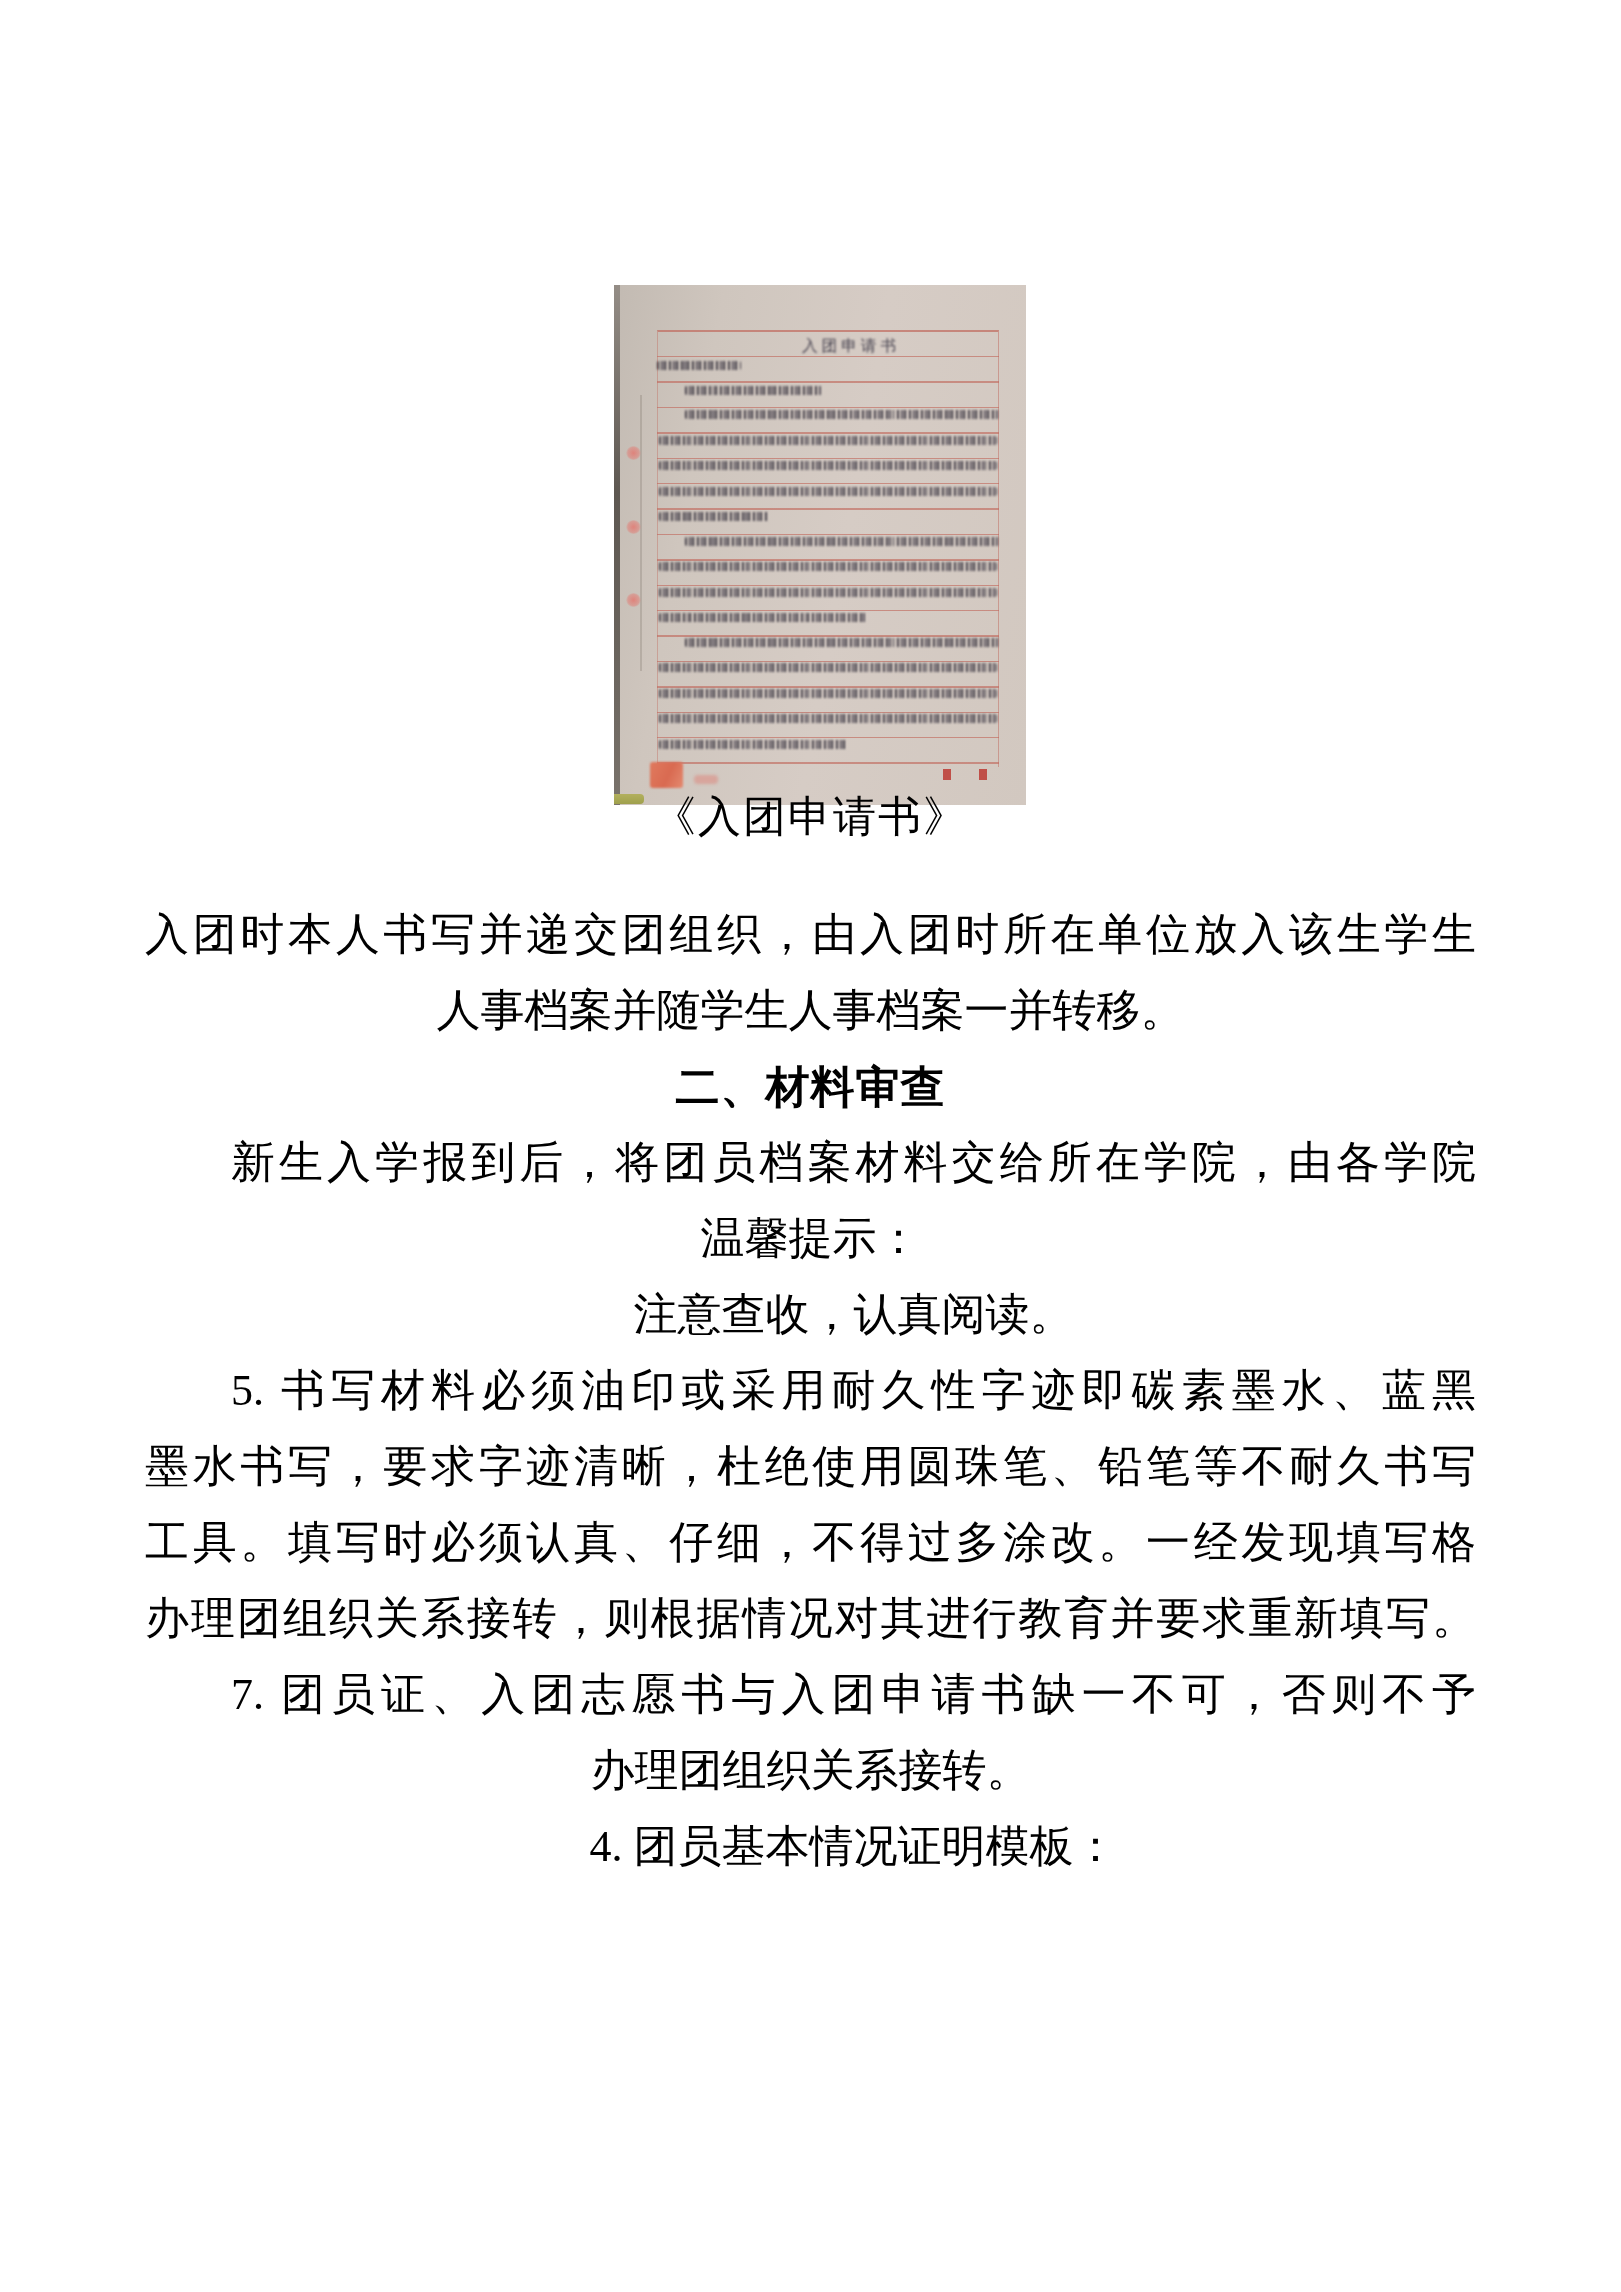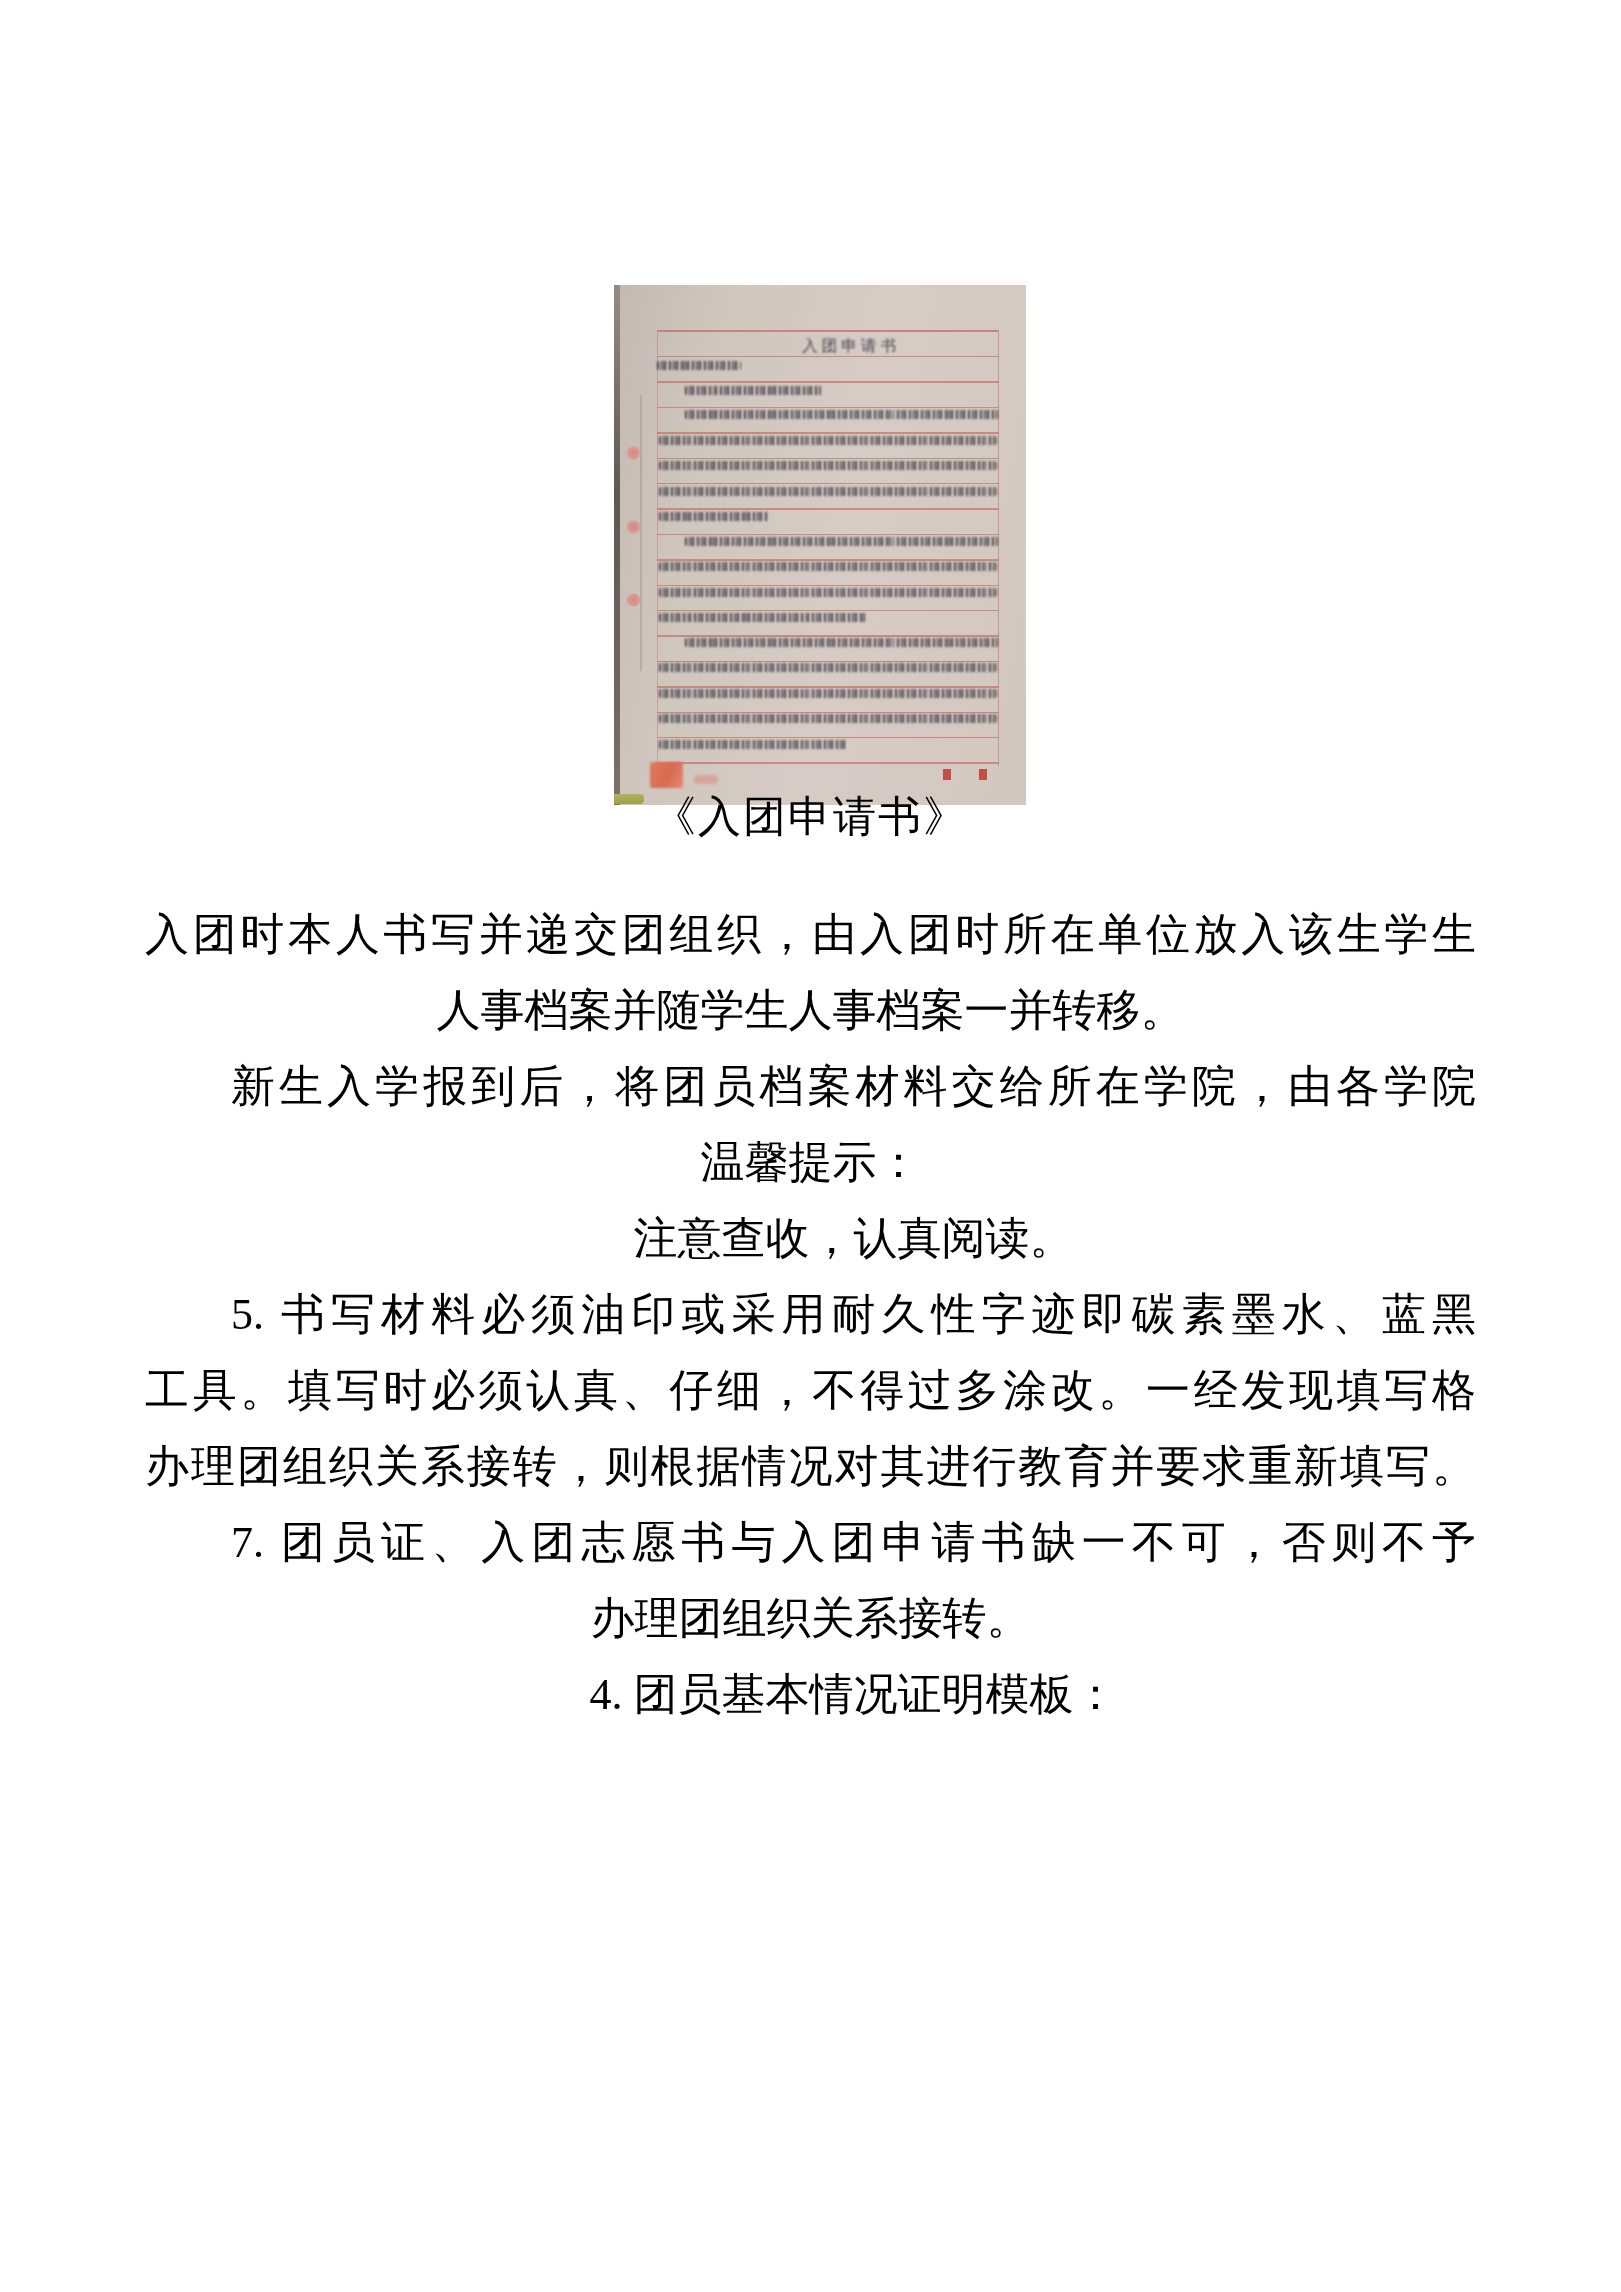--- a/index.html
+++ b/index.html
@@ -116,23 +116,25 @@
   <div class="pagemark m1"></div>
   <div class="pagemark m2"></div>
   <div class="green-tab"></div>
 </div>
 
 <div class="caption">《入团申请书》</div>
 
 <div class="lines">
   <div class="line full">入团时本人书写并递交团组织，由入团时所在单位放入该生学生</div>
   <div class="line">人事档案并随学生人事档案一并转移。</div>
+  <div class="line heading">二、材料审查</div>
   <div class="line indent full">新生入学报到后，将团员档案材料交给所在学院，由各学院</div>
   <div class="line">温馨提示：</div>
   <div class="line indent">注意查收，认真阅读。</div>
   <div class="line indent full">5. 书写材料必须油印或采用耐久性字迹即碳素墨水、蓝黑</div>
+  <div class="line full">墨水书写，要求字迹清晰，杜绝使用圆珠笔、铅笔等不耐久书写</div>
   <div class="line full">工具。填写时必须认真、仔细，不得过多涂改。一经发现填写格</div>
   <div class="line full">办理团组织关系接转，则根据情况对其进行教育并要求重新填写。</div>
   <div class="line indent full">7. 团员证、入团志愿书与入团申请书缺一不可，否则不予</div>
   <div class="line">办理团组织关系接转。</div>
   <div class="line indent">4. 团员基本情况证明模板：</div>
 </div>
 
 
 </body></html>

